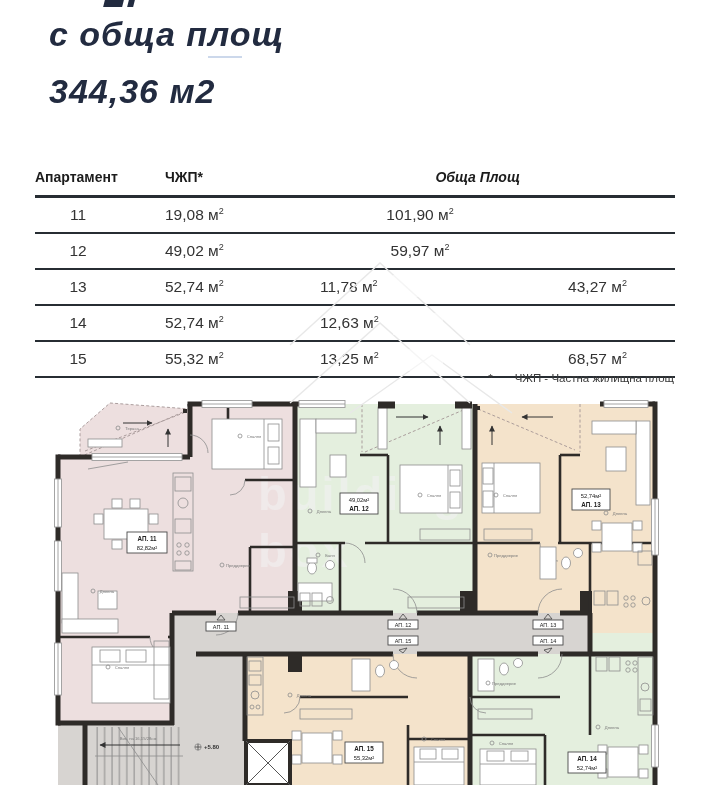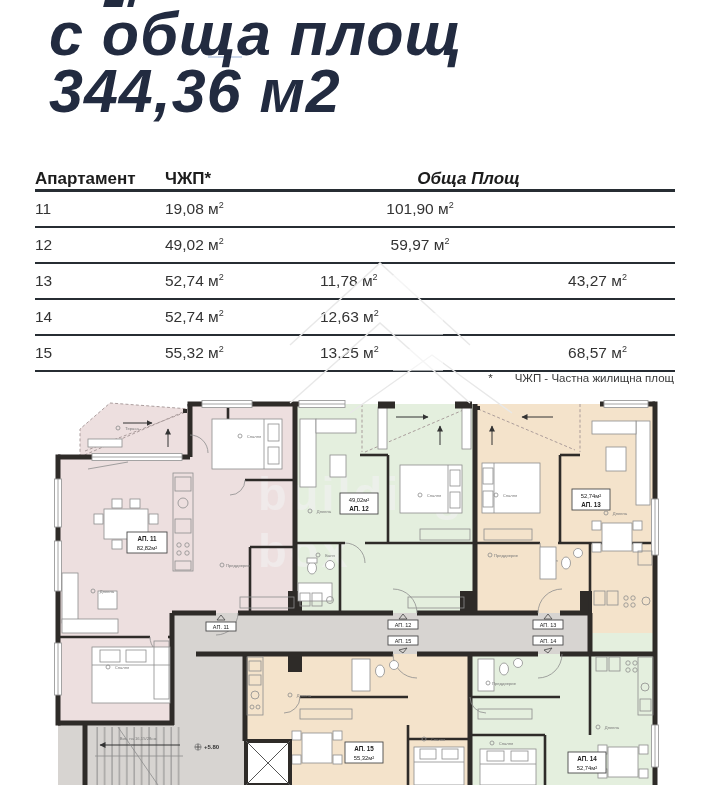--- a/index.html
+++ b/index.html
@@ -2,33 +2,33 @@
 <html><head>
 <meta charset="utf-8">
 <style>
   html,body{margin:0;padding:0;}
   body{width:707px;height:785px;background:#ffffff;position:relative;overflow:hidden;
        font-family:"Liberation Sans",sans-serif;}
 
   
   .frag{position:absolute;background:#222b40;}
   .title{position:absolute;left:49px;top:6px;color:#222b40;font-weight:bold;font-style:italic;
-         font-size:61px;line-height:57px;letter-spacing:1px;white-space:nowrap;}
+         font-size:34px;line-height:57px;letter-spacing:1px;white-space:nowrap;}
   .bluespeck{position:absolute;left:208px;top:56px;width:34px;height:2px;background:#ccd8eb;}
 
   
   .tablewrap{position:absolute;left:35px;top:169px;width:640px;z-index:1;}
   .tgrid{display:grid;grid-template-columns:130px 155px 200px 155px;align-items:center;}
-  .thead{font-weight:bold;font-size:17px;color:#1c1c1c;}
+  .thead{font-weight:bold;font-size:14px;color:#1c1c1c;padding-bottom:10px;}
   .thead .c1{text-align:left;}
   .c2,.c3{text-align:left;}
   .thead .c4{text-align:right;font-style:italic;}
   .trows{border-top:3px solid #272d33;}
   .trow{height:34px;font-size:15.5px;color:#333;border-bottom:2px solid #272d33;}
-  .trow .c1{text-align:left;padding-right:44px;}
+  .trow .c1{text-align:center;padding-right:44px;}
   .trow .c4{text-align:center;}
   sup{font-size:9px;}
   .footnote{position:absolute;top:372px;right:33px;display:flex;gap:22px;
             font-size:11.5px;color:#3a3a3a;z-index:1;}
 
   
   .chev{position:absolute;left:0;top:205px;z-index:2;pointer-events:none;}
   .chev polyline{fill:none;stroke:#e8e8e8;stroke-width:1.4;}
   .veil{fill:#ffffff;opacity:.55;}
 

